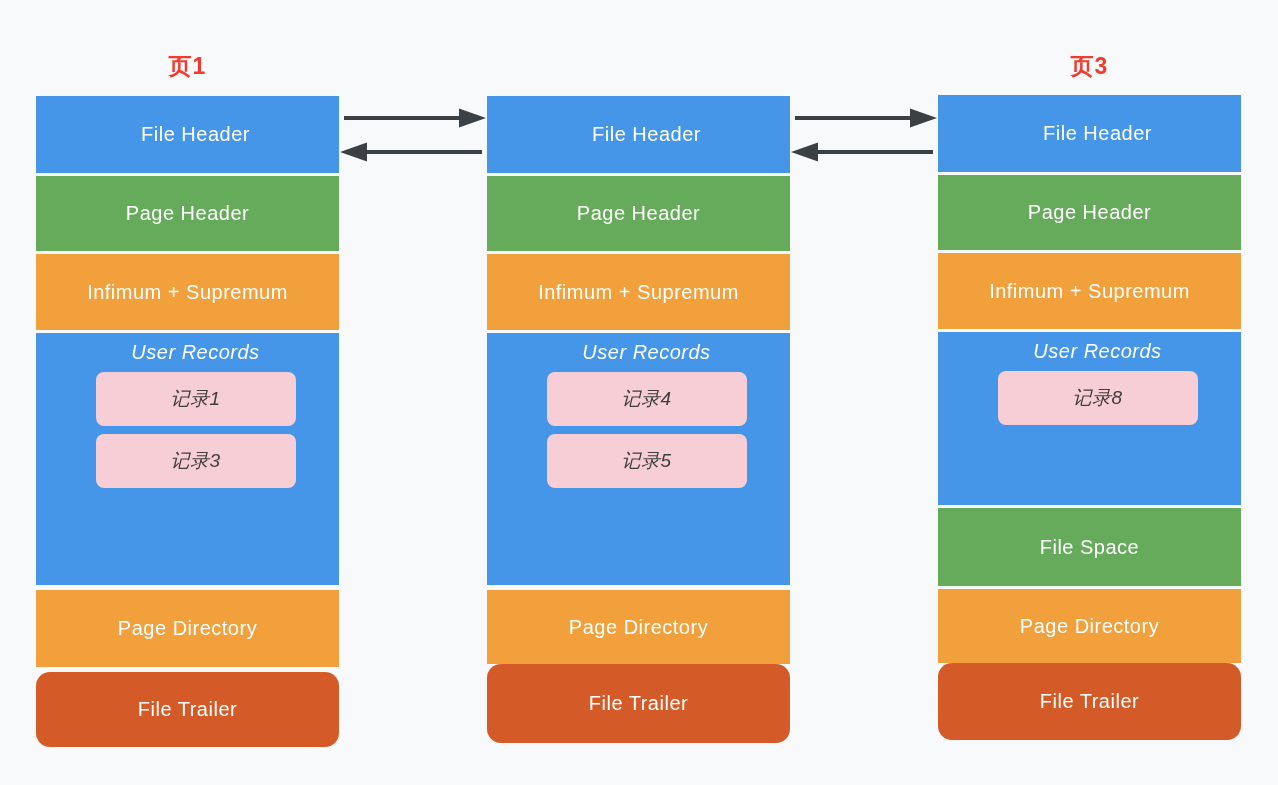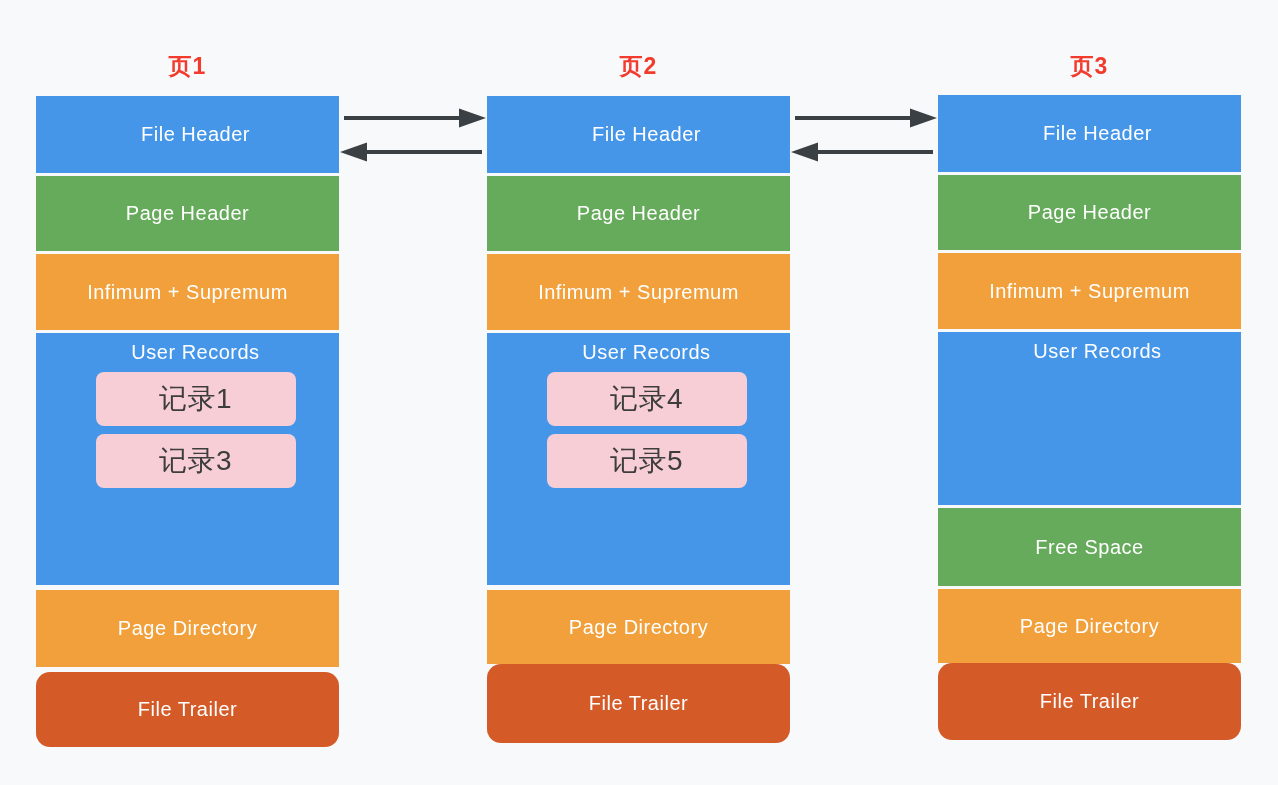--- a/index.html
+++ b/index.html
@@ -43,35 +43,36 @@
     font-size: 20px;
     letter-spacing: 0.5px;
   }
   .sec.blue   { background: var(--c-blue, #4596e9); padding-left: 16px; }
   .sec.green  { background: var(--c-green, #66ab5b); }
   .sec.orange { background: var(--c-orange, #f1a03b); text-align: center; }
   .sec.dark   { background: var(--c-dark_orange, #d45b28); border-radius: 14px; }
   .sec.ur {
     flex-direction: column;
     justify-content: flex-start;
+    font-style: italic;
   }
   .ur-label {
     padding-top: 8px;
     font-size: 20px;
     color: #ffffff;
     text-align: center;
   }
   .record {
     width: 200px;
     height: 54px;
     margin: 8px auto 0 auto;
     border-radius: 8px;
     background: var(--c-pink, #f8ced6);
     color: #3d3d3d;
-    font-size: 28px;
+    font-size: 19px;
     display: flex;
     align-items: center;
     justify-content: center;
   }
   .arrow-gap {
     position: absolute;
     top: 100px;
     width: 148px;
     height: 70px;
     color: var(--c-arrow, #3b4045);
@@ -101,21 +102,20 @@
     </div>
     <div class="sec orange" style="top:590px;height:77px">
       <span>Page Directory</span>
     </div>
     <div class="sec dark" style="top:672px;height:75px">
       <span>File Trailer</span>
     </div>
   </div>
 
   <div class="page-col" style="left:487px">
-    <div class="page-title">页2</div>
     <div class="sec blue" style="top:96px;height:77px">
       <span>File Header</span>
     </div>
     <div class="sec green" style="top:176px;height:75px">
       <span>Page Header</span>
     </div>
     <div class="sec orange" style="top:254px;height:76px">
       <span>Infimum + Supremum</span>
     </div>
     <div class="sec blue ur" style="top:333px;height:252px">
@@ -137,23 +137,24 @@
       <span>File Header</span>
     </div>
     <div class="sec green" style="top:175px;height:75px">
       <span>Page Header</span>
     </div>
     <div class="sec orange" style="top:253px;height:76px">
       <span>Infimum + Supremum</span>
     </div>
     <div class="sec blue ur" style="top:332px;height:173px">
       <div class="ur-label">User Records</div>
+      <div class="record">记录8</div>
     </div>
     <div class="sec green" style="top:508px;height:78px">
-      <span>Free Space</span>
+      <span>File Space</span>
     </div>
     <div class="sec orange" style="top:589px;height:74px">
       <span>Page Directory</span>
     </div>
     <div class="sec dark" style="top:663px;height:77px">
       <span>File Trailer</span>
     </div>
   </div>
 
   <div class="arrow-gap" style="left:339px">

